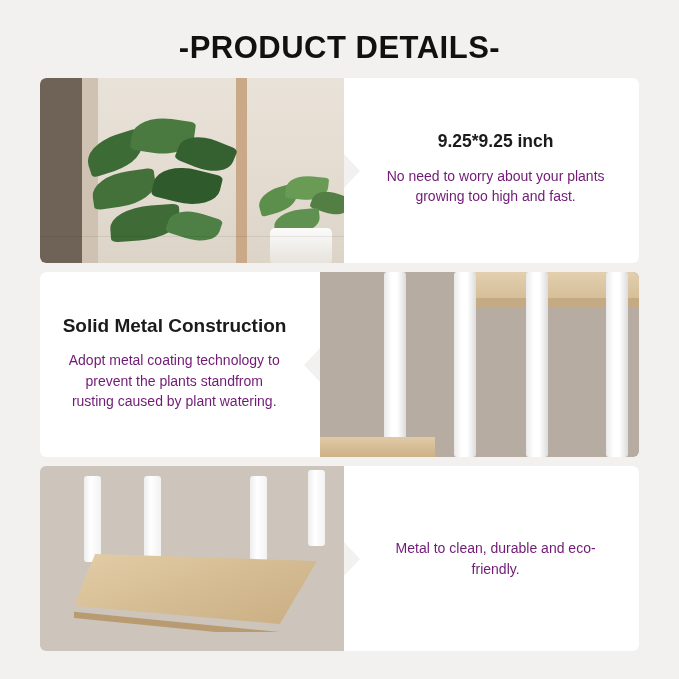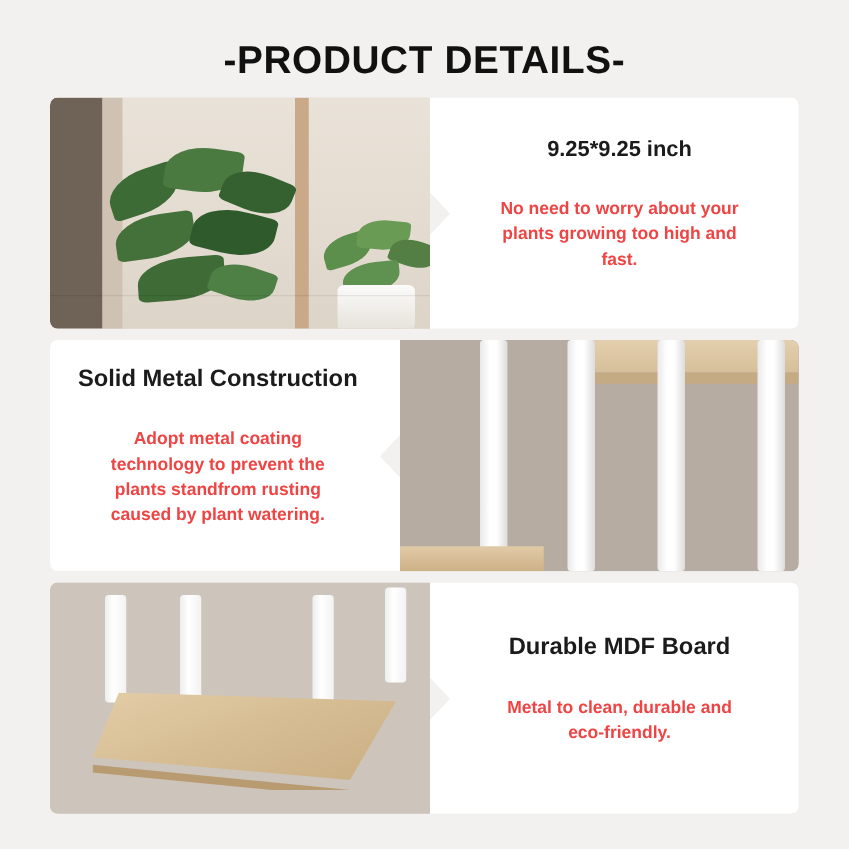--- a/index.html
+++ b/index.html
@@ -56,25 +56,24 @@
   .panel.left  { border-radius: 6px 0 0 6px; padding: 0 34px 0 22px; align-items: center; text-align: center;}
 
   .panel h2 {
     margin: 0 0 9px 0;
     font-size: 19px;
     font-weight: bold;
     color: #1b1b1b;
     line-height: 1.25;
   }
   .panel p {
-    margin: 16px;
+    margin: 4px;
     font-size: 14px;
-    color: #ef4444;
+    color: #701a75;
     line-height: 1.45;
-    font-weight: bold;
   }
   .panel h2.big { font-size: 17.5px; line-height:1.3;}
 
   
   .notch {
     position: absolute;
     top: 50%;
     width: 0; height: 0;
     transform: translateY(-50%);
     z-index: 5;
@@ -101,21 +100,21 @@
   .floorline { position:absolute; left:0; bottom:26px; width:100%; height:1px; background:rgba(0,0,0,.07);}
   .shelf-v { position:absolute; left:196px; top:0; width:11px; height:100%; background:#c9a987; }
   .shelf-h { position:absolute; left:150px; top:188px; width:130px; height:9px; background:#d8bb98; transform:skewY(-3deg);}
   .pot-small { position:absolute; width:44px; height:34px; background:linear-gradient(180deg,#fbfbfa,#e3ded6); border-radius:5px 5px 12px 12px;}
   .leafy { position:absolute; border-radius:60% 10% 60% 10%; }
   .plantA { position:absolute; left:42px; top:42px; width:150px; height:150px;}
   .plantA .leafy { background:#3f6b37; }
 
   
   .r2 .photo { width: 352px; background:#b4aaa0; border-radius:0 6px 6px 0;}
-  .r2 .panel { width: 304px; }
+  .r2 .panel { width: 304px; align-items: flex-end; }
   .scene2 { position:absolute; inset:0; background:#b6aca2; }
   .legw { position:absolute; top:0; width:22px; height:100%; background:linear-gradient(90deg,#e9e9e9,#ffffff 35%,#ffffff 60%,#dcdcdc); border-radius:3px;}
   .board2 { position:absolute; right:0; top:0; width:175px; height:26px; background:linear-gradient(180deg,#e3cfae,#d6bf9a); }
   .board2b { position:absolute; right:0; top:26px; width:175px; height:9px; background:#c5ab83;}
   .bottomboard { position:absolute; left:0; bottom:0; width:115px; height:20px; background:linear-gradient(180deg,#e0caa6,#cdb187);}
 
   
   .r3 .photo { width: 320px; background:#cdc4ba; border-radius:6px 0 0 6px;}
   .r3 .panel { width: 307px; }
   .scene3 { position:absolute; inset:0; background:#cdc5bb; }
@@ -201,19 +200,18 @@
         <div class="leg3" style="left:104px;"></div>
         <div class="leg3" style="left:210px;"></div>
         <div class="leg3" style="left:268px; top:4px; height:76px;"></div>
         <div class="mdf"></div>
         <div class="mdf-edge"></div>
       </div>
     </div>
 
     <div class="panel right">
       <div class="notch to-right"></div>
-      <h2>Durable MDF Board</h2>
       <p>Metal to clean, durable and eco-friendly.</p>
     </div>
   </div>
 
   <div class="footer-space"></div>
 </div>
 
 </body></html>

